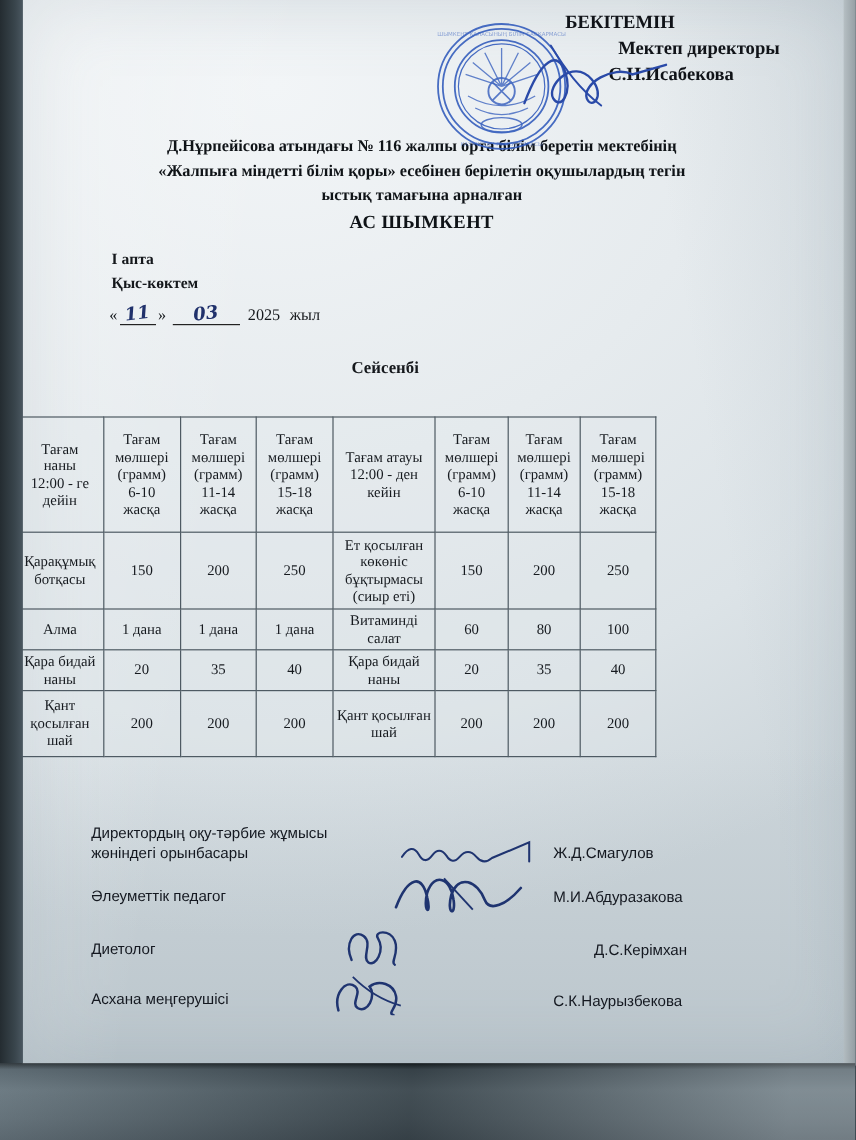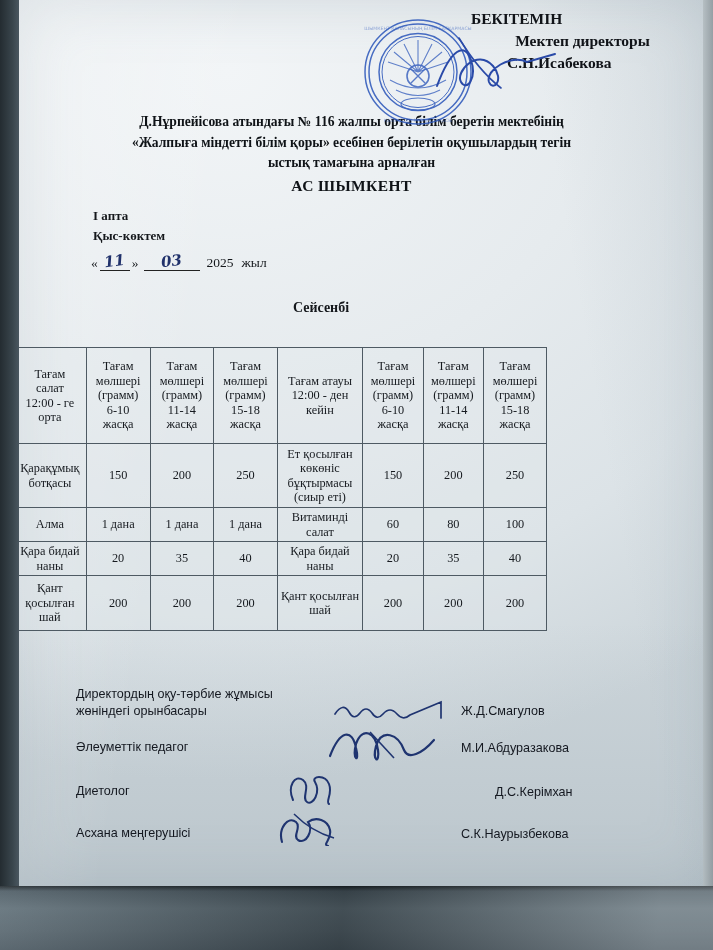--- a/index.html
+++ b/index.html
@@ -243,23 +243,23 @@
       <span style="margin-left:6px">жыл</span>
     </div>
 
     <div class="weekday">Сейсенбі</div>
 
     <table class="menu">
       <thead>
         <tr>
           <th class="c-name">
             <div>Тағам</div>
-              <div>салат</div>
+              <div>наны</div>
             <div>12:00 - ге</div>
-              <div>орта</div>
+              <div>дейін</div>
           </th>
           <th class="c-g1">
             <div>Тағам</div>
               <div>мөлшері</div>
             <div>(грамм)</div>
               <div>6-10</div>
               <div>жасқа</div>
           </th>
           <th class="c-g2">
             <div>Тағам</div>

